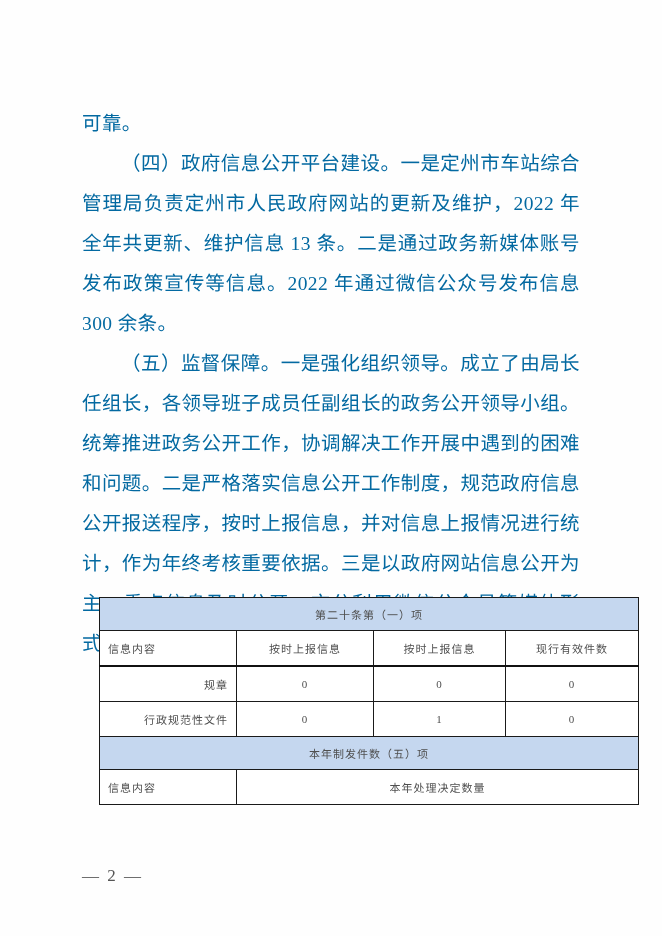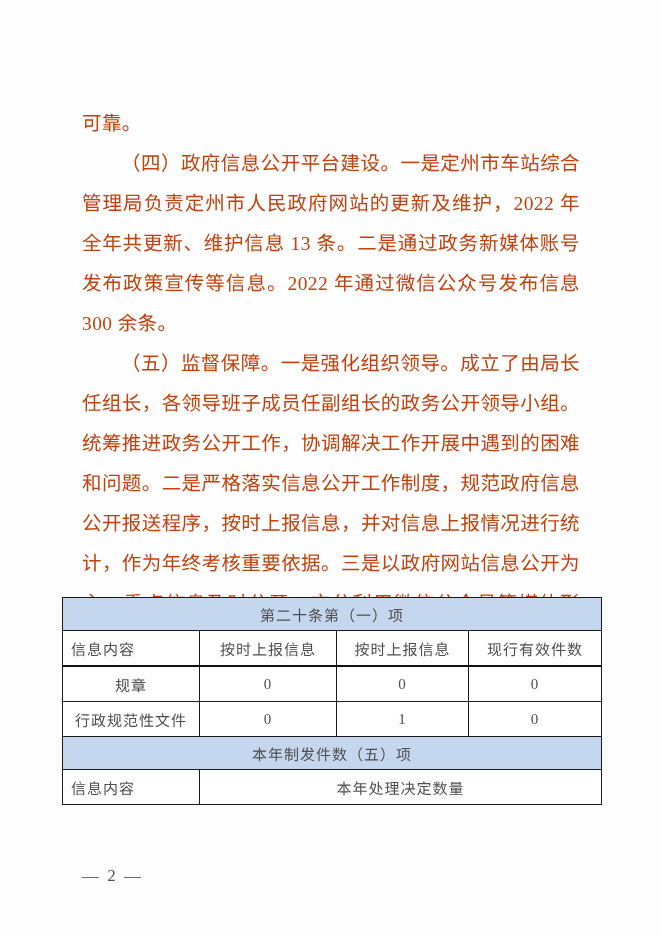--- a/index.html
+++ b/index.html
@@ -31,21 +31,21 @@
     width: 498px;
   }
 
   p.para {
     margin: 0;
     font-size: 19.5px;
     line-height: 40px;
     text-align: justify;
     text-align-last: left;
     letter-spacing: 0.4px;
-    color: #c2410c;
+    color: #0369a1;
     font-family: "Liberation Serif", "DejaVu Serif", serif;
   }
   p.para.indent {
     text-indent: 2em;
   }
 
   h2.section-heading {
     margin: 0;
     padding-top: 8px;
     font-size: 19.5px;
@@ -63,22 +63,23 @@
     left: 62px;
     top: 597px;
     width: 539px;
   }
 
   table.disclosure-table {
     width: 539px;
     border-collapse: collapse;
     table-layout: fixed;
     font-family: "Liberation Serif", "DejaVu Serif", serif;
-    font-size: 15px;
+    font-size: 11px;
     color: #4f4f4f;
+    margin-left: 37px;
   }
 
   table.disclosure-table td {
     border: 1px solid #1a1a1a;
     padding: 0 8px;
     vertical-align: middle;
     letter-spacing: 1px;
   }
 
   td.band {
@@ -93,21 +94,21 @@
     height: 34px;
     background: #ffffff;
   }
   td.colhead.left {
     text-align: left;
   }
 
   tr.heads td { border-bottom: 2px solid #111111; }
 
   td.rowlabel {
-    text-align: center;
+    text-align: right;
     height: 34px;
     background: #ffffff;
     padding-left: 10px;
   }
   td.num {
     text-align: center;
     height: 34px;
     background: #ffffff;
   }
 

